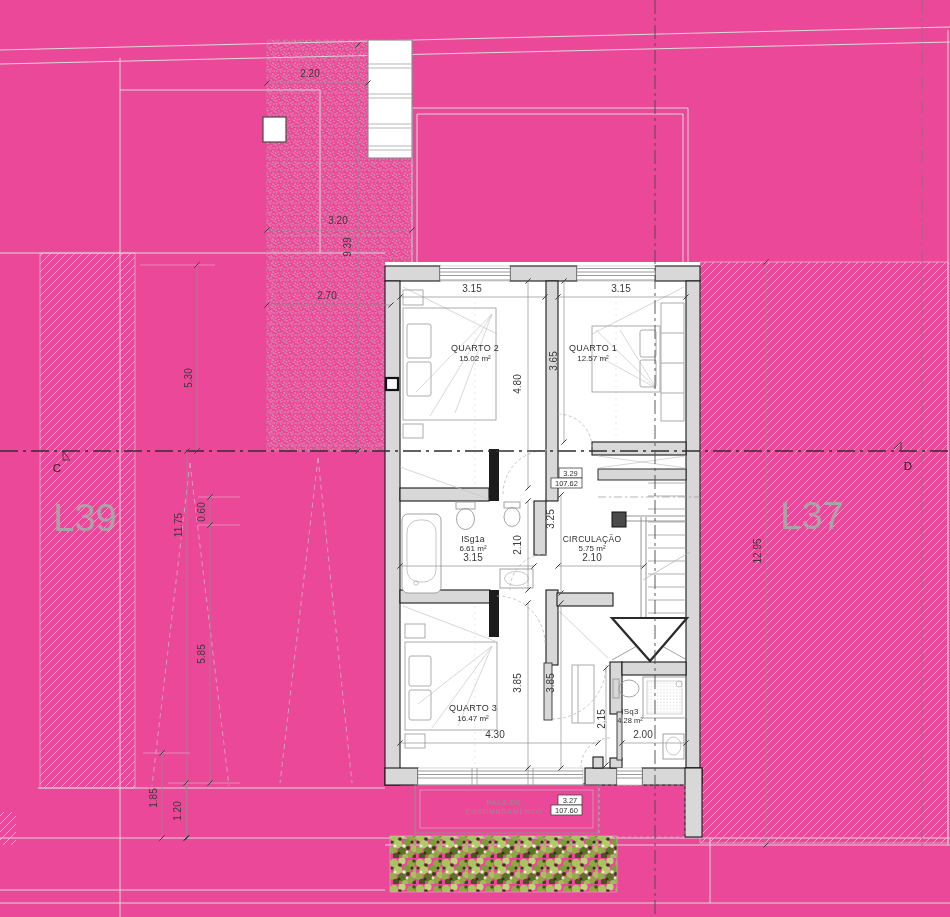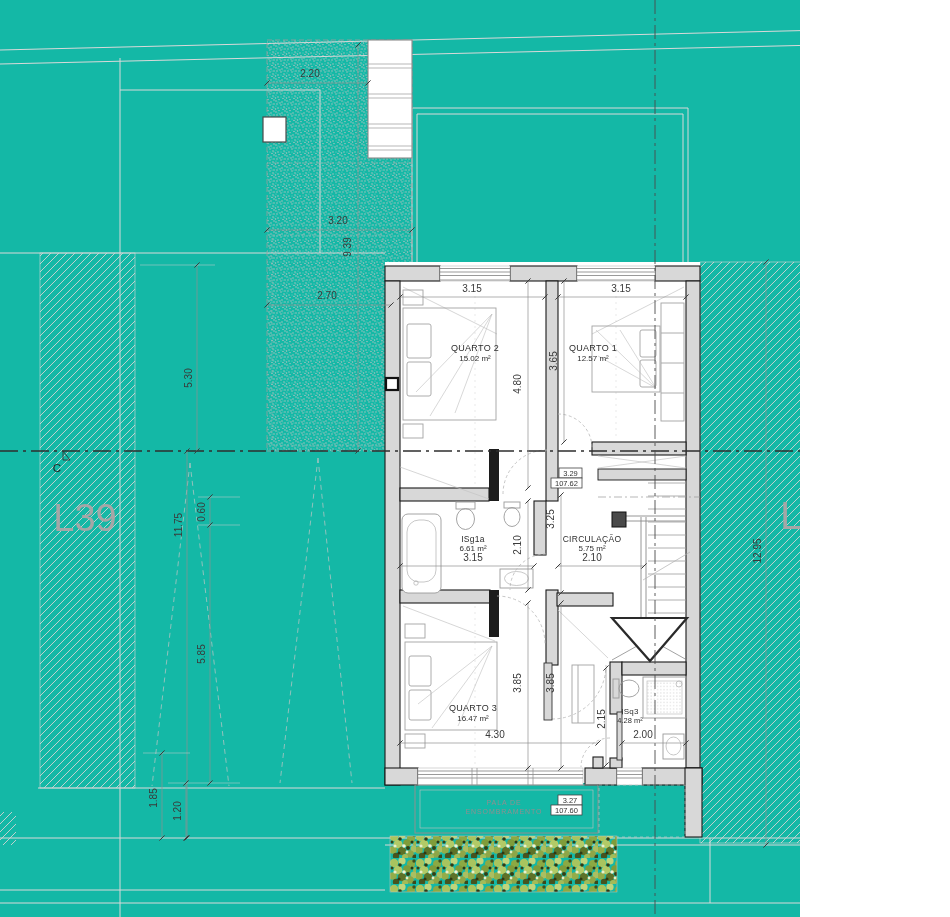--- a/index.html
+++ b/index.html
@@ -1,16 +1,16 @@
 <!DOCTYPE html>
 <html><head>
 <meta charset="utf-8">
 <style>
   html,body{margin:0;padding:0;background:#fff}
-  .canvas{position:relative;width:800px;height:917px;background:#14b8a6;overflow:hidden;
+  .canvas{position:relative;width:950px;height:917px;background:#ec4899;overflow:hidden;
           font-family:"Liberation Sans", sans-serif;text-decoration:underline;}
   svg{position:absolute;left:0;top:0}
   text{font-family:"Liberation Sans", sans-serif;}
   .dim{font-size:10px;fill:#3a3a3a;text-anchor:middle}
   .room{font-size:9px;fill:#2e2e2e;letter-spacing:.3px;text-anchor:middle}
   .rooma{font-size:8px;fill:#2e2e2e;text-anchor:middle}
   .lot{font-size:38px;fill:#a6a6a6;text-anchor:middle}
   .lvl{font-size:7.5px;fill:#333;text-anchor:middle}
   .pala{font-size:7px;fill:#8f8f8f;letter-spacing:.9px;text-anchor:middle}
   .sec{font-size:11.5px;fill:#222;text-anchor:middle}

